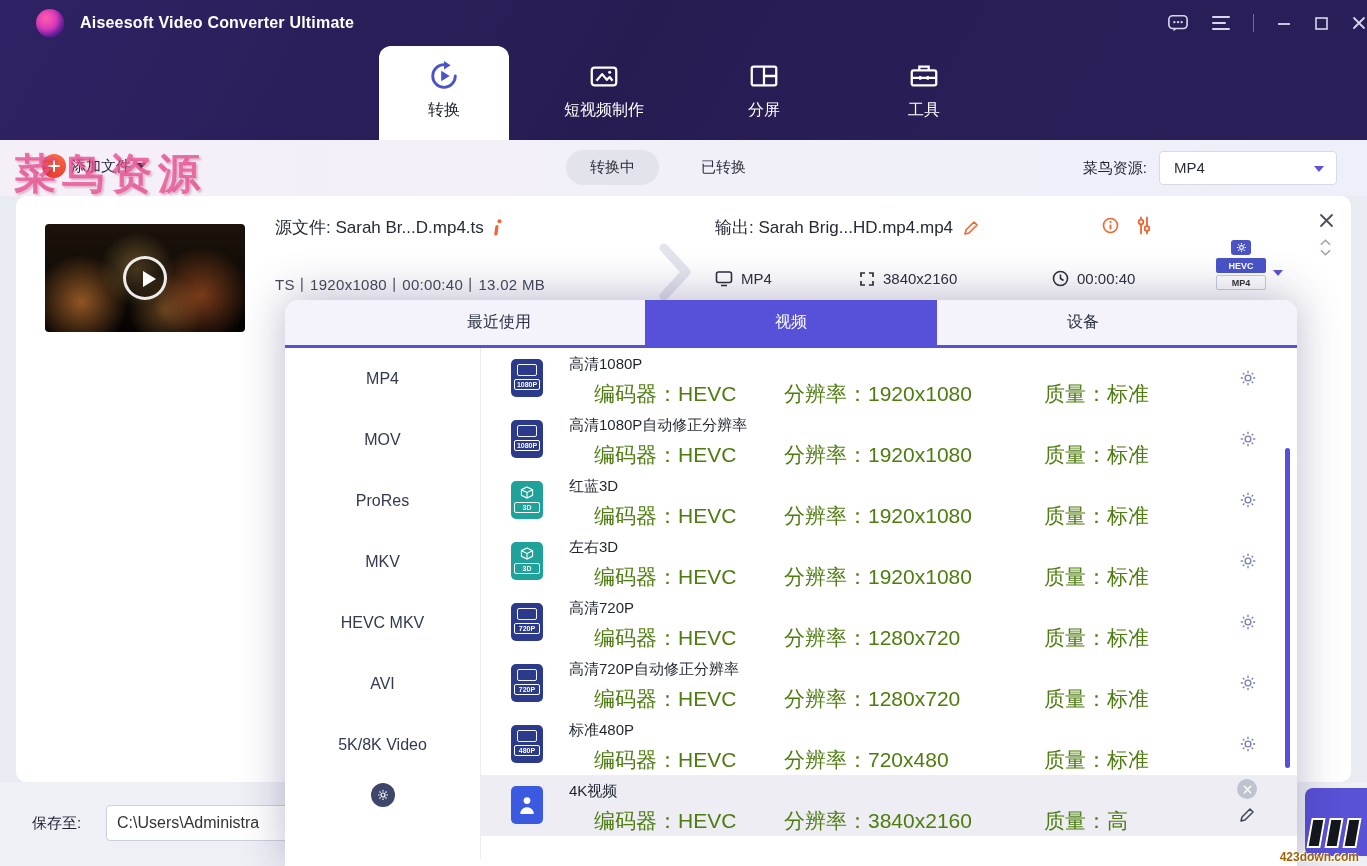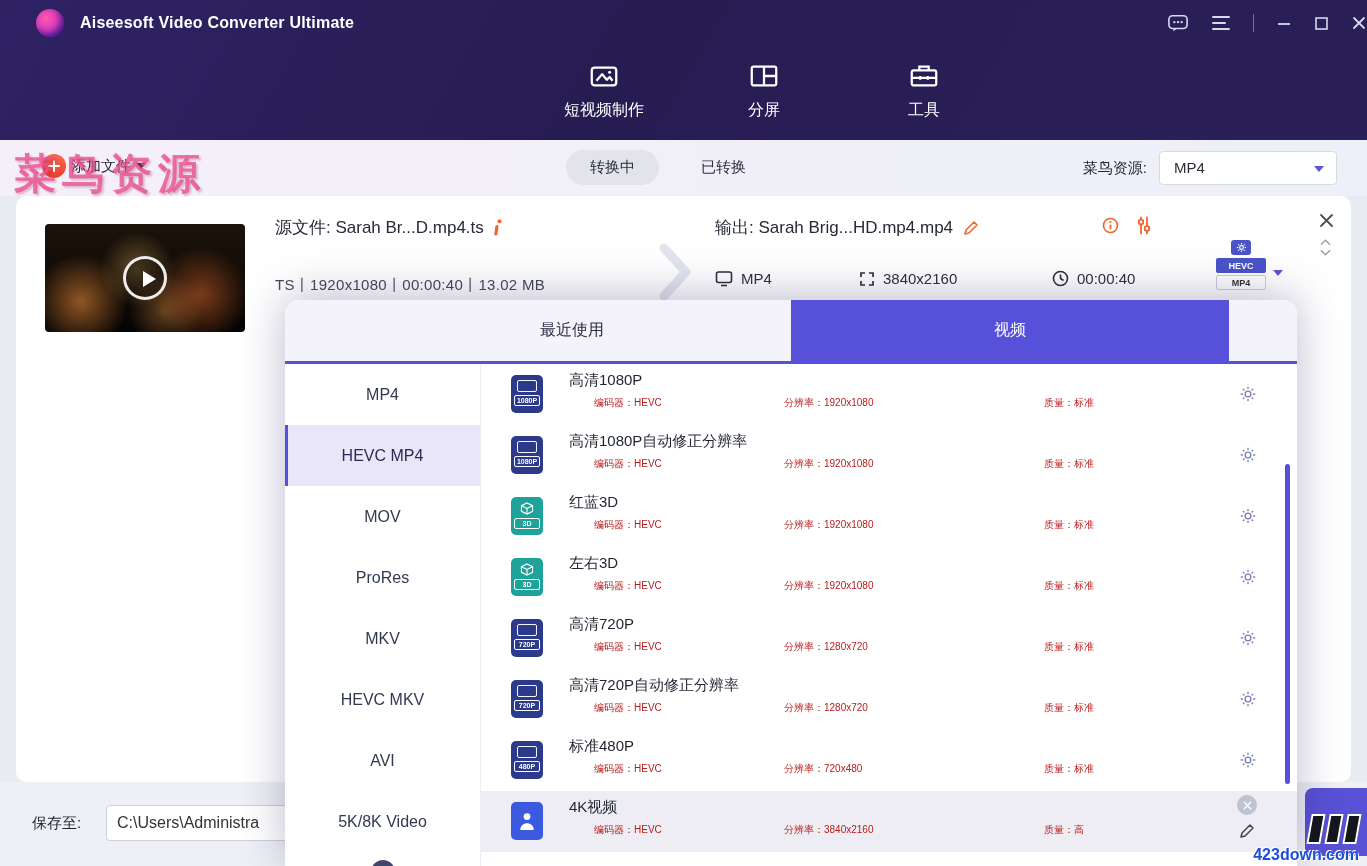--- a/index.html
+++ b/index.html
@@ -94,47 +94,47 @@
     font-family:"Liberation Sans", sans-serif; }
   .convert-partial { position:absolute; right:0; bottom:10px; width:62px; height:68px;
     background:#5951d6; border-radius:8px 0 0 8px; z-index:3; cursor:pointer; }
 
   
   .wm-corner { position:absolute; left:14px; top:146px; z-index:4; font-size:42px; font-weight:700;
     color:rgba(233,77,144,.78); letter-spacing:6px; text-shadow:2px 2px 2px rgba(150,20,80,.25); pointer-events:none; }
   .wm-site { position:absolute; right:8px; bottom:2px; z-index:50; text-align:right; pointer-events:none; }
   .wm-logo { display:flex; justify-content:flex-end; gap:4px; margin-bottom:2px; }
   .wm-bar { width:14px; height:30px; background:#14161d; border:2px solid #ffffff; transform:skewX(-10deg); }
-  .wm-text { font-size:16px; font-weight:800; color:#1d4ed8; text-shadow:1px 1px 0 #fff, -1px -1px 0 #fff; }
+  .wm-text { font-size:12px; font-weight:800; color:#a16207; text-shadow:1px 1px 0 #fff, -1px -1px 0 #fff; }
 
   
   .popup { position:absolute; left:285px; top:300px; width:1012px; height:566px; background:#ffffff;
     border-radius:14px 14px 0 0; box-shadow:0 -4px 45px rgba(35,25,90,.30); z-index:30; overflow:hidden; }
-  .popup-tabs { height:64px; background:#f4f2fa; display:flex; padding:0 68px; border-bottom:3px solid #5750d9; }
+  .popup-tabs { height:48px; background:#f4f2fa; display:flex; padding:0 68px; border-bottom:3px solid #5750d9; }
   .ptab { flex:1; display:flex; align-items:center; justify-content:center; font-size:16px; color:#2b3042; cursor:pointer; }
   .ptab.active { background:#5750d9; color:#ffffff;font-family:Liberation Serif, serif; }
   .popup-body { display:flex; height:511px; }
   .side { width:196px; border-right:1px solid #ececf3; }
   .side-item { height:61px; line-height:61px; text-align:center; font-size:16px; color:#323950; cursor:pointer; }
   .side-item.selected { background:#e9e6f8; box-shadow:inset 3px 0 0 #5750d9; color:#2c2a56; }
   .side-item.partial { display:flex; justify-content:center; padding-top:8px; line-height:normal; }
   .side-ico { width:24px; height:24px; border-radius:50%; background:#3e466b; display:flex; align-items:center; justify-content:center; }
   .plist { flex:1; position:relative; }
   .row { position:relative; height:61px; cursor:pointer; }
   .row.hl { background:#ededf3; }
   .p-icon { position:absolute; left:30px; top:11px; width:32px; height:38px; border-radius:5px; }
   .p-icon.blue { background:#2c3a8c; }
   .p-icon.teal { background:#1fa29a; }
   .p-icon.person { background:#3c5ae0; display:flex; align-items:center; justify-content:center; }
   .mon { width:20px; height:12px; border:1.5px solid rgba(255,255,255,.95); border-radius:2px; margin:5px auto 0; }
   .cube { margin:5px auto 0; }
   .ptag { margin:3px 3px 0; border:1px solid #ffffff; border-radius:2px; font-size:7px; line-height:9px;
     font-weight:700; color:#ffffff; text-align:center; letter-spacing:0; overflow:hidden; }
   .pname { position:absolute; left:88px; top:7px; font-size:15px; color:#1f2430; }
-  .pprops { position:absolute; left:0; right:0; top:32px; height:20px; font-size:10px; color:#b91c1c; }
+  .pprops { position:absolute; left:0; right:0; top:32px; height:20px; font-size:21px; color:#4d7c0f; }
   .pprops .enc { position:absolute; left:113px; }
   .pprops .res { position:absolute; left:303px; }
   .pprops .qual { position:absolute; left:563px; }
   .gear { position:absolute; left:758px; top:21px; cursor:pointer; }
   .x-badge { position:absolute; right:40px; top:4px; width:20px; height:20px; border-radius:50%;
     background:#bfc3cf; display:flex; align-items:center; justify-content:center; cursor:pointer; }
   .edit-pencil { position:absolute; right:42px; top:32px; cursor:pointer; }
   .pscroll { position:absolute; right:7px; top:100px; width:5px; height:320px; background:#564fd8; border-radius:3px; cursor:grab; }
 </style>
 </head>
@@ -171,20 +171,30 @@
           </svg>
       </span>
       <span class="tb-icon">
         <svg width="16" height="16" viewBox="0 0 16 16">
             <path d="M3 3 L13 13 M13 3 L3 13" stroke="#d6d8ec" stroke-width="1.8" stroke-linecap="round"></path>
           </svg>
       </span>
     </div>
   </div>
 
+  <div class="tab active">
+    <div class="t-ico">
+      <svg width="32" height="32" viewBox="0 0 34 34">
+          <path d="M29 17 A12 12 0 1 1 17 5" fill="none" stroke="#4a54c8" stroke-width="3" stroke-linecap="round"></path>
+          <path d="M17 1 l7 4.5 -7 4.5 z" fill="#4a54c8"></path>
+          <path d="M14 11.5 l9 5.5 -9 5.5 z" fill="#4a54c8"></path>
+        </svg>
+    </div>
+    <div class="t-label">转换</div>
+  </div>
   <div class="tab t2">
     <div class="t-ico">
       <svg width="32" height="32" viewBox="0 0 34 34" fill="none" stroke="#ffffff" stroke-width="2.4" stroke-linejoin="round">
           <rect x="4" y="8" width="26" height="19" rx="3"></rect>
           <path d="M9 22 l6-7 5 6 3-3 3 4"></path>
           <circle cx="23" cy="13" r="1.6" fill="#ffffff" stroke="none"></circle>
         </svg>
     </div>
     <div class="t-label">短视频制作</div>
   </div>
@@ -341,25 +351,25 @@
     <span class="wm-bar"></span>
     <span class="wm-bar"></span>
   </div>
   <div class="wm-text">423down.com</div>
 </div>
 
 <div class="popup">
   <div class="popup-tabs">
     <div class="ptab">最近使用</div>
     <div class="ptab active">视频</div>
+    <div class="ptab">设备</div>
   </div>
   <div class="popup-body">
     <div class="side">
       <div class="side-item">MP4</div>
-      <div class="side-item selected">HEVC MP4</div>
       <div class="side-item">MOV</div>
       <div class="side-item">ProRes</div>
       <div class="side-item">MKV</div>
       <div class="side-item">HEVC MKV</div>
       <div class="side-item">AVI</div>
       <div class="side-item">5K/8K Video</div>
       <div class="side-item partial">
         <span class="side-ico">
           <svg width="12" height="12" viewBox="0 0 12 12" fill="none" stroke="#ffffff" stroke-width="1.2">
               <circle cx="6" cy="6" r="2"></circle>

